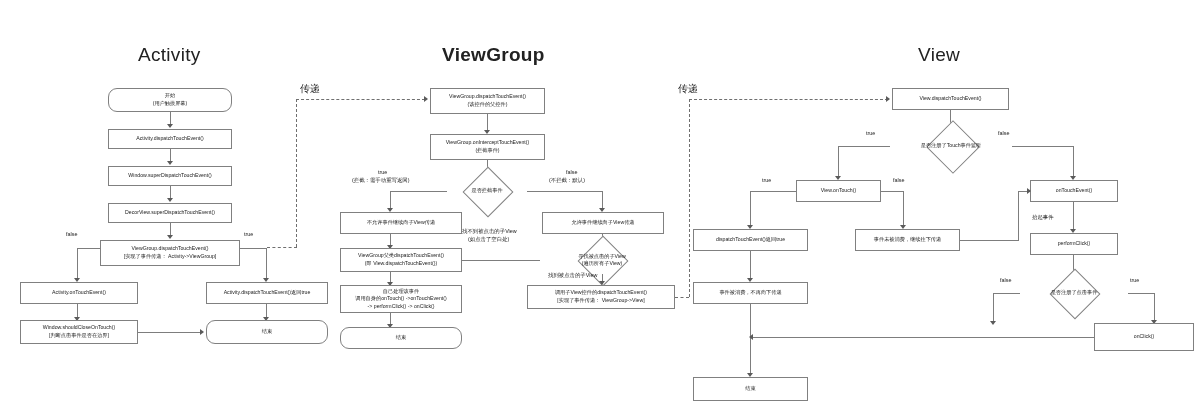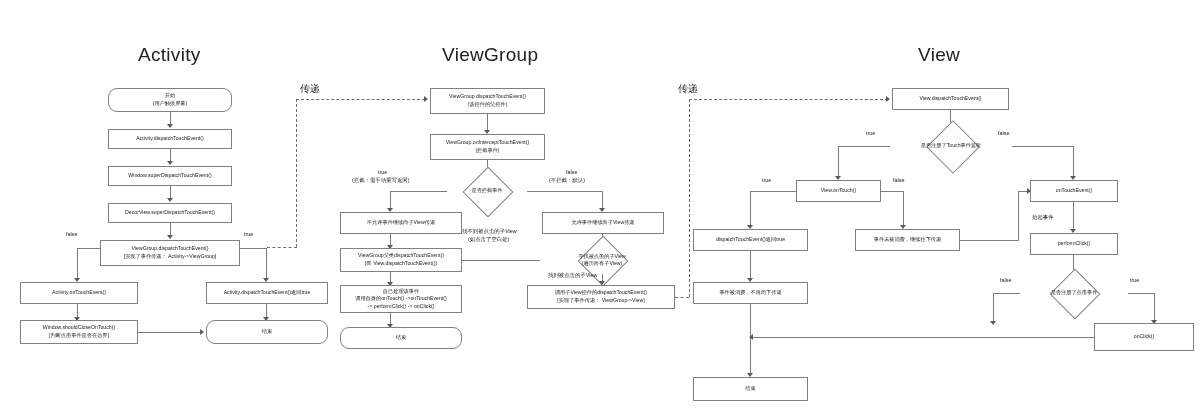--- a/index.html
+++ b/index.html
@@ -92,21 +92,21 @@
     white-space:nowrap;
     letter-spacing:1px;
   }
 </style>
 </head>
 <body>
 
 <div id="stage">
 
   <div class="col-title" style="left:138px;top:44px;">Activity</div>
-  <div class="col-title" style="left:442px;top:44px;">ViewGroup</div>
+  <div class="col-title" style="left:442px;top:44px;font-weight:bold;">ViewGroup</div>
   <div class="col-title" style="left:918px;top:44px;">View</div>
 
   <div class="node round" style="left:108px;top:88px;width:124px;height:24px;flex-direction:column;">
     <span class="l">开始</span>
     <span class="l">(用户触摸屏幕)</span>
   </div>
   <div class="ln v" style="left:170px;top:112px;height:13px;"></div>
   <div class="arr down" style="left:167px;top:124px;"></div>
 
   <div class="node" style="left:108px;top:129px;width:124px;height:20px;">

